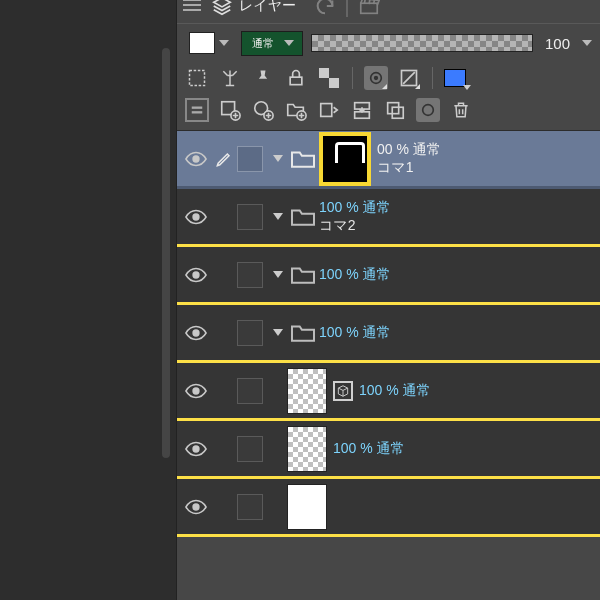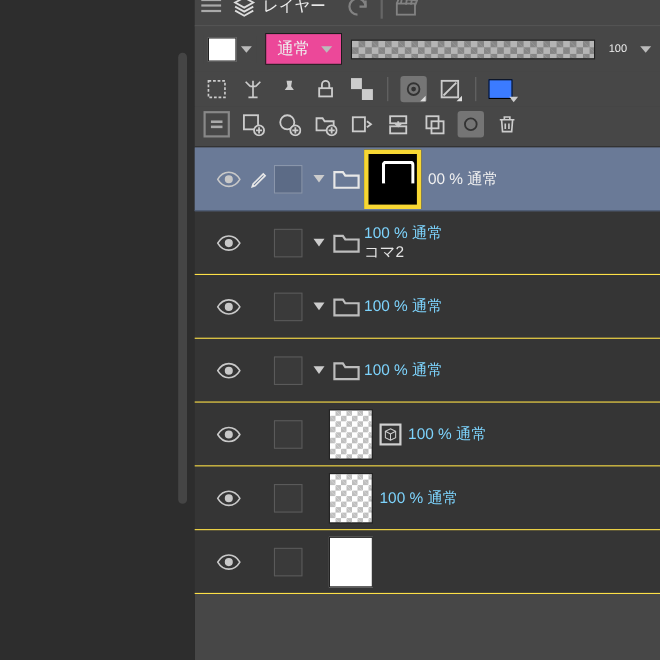--- a/index.html
+++ b/index.html
@@ -64,44 +64,44 @@
     background: #474747;
   }
   .swatch-btn {
     display:flex; align-items:center; gap:4px;
     background:#474747; padding:2px 4px;
   }
   .swatch {
     width: 26px; height: 22px; background: #fff; border:1px solid #222;
   }
   .dd {
-    background: #ec4899;
+    background: #14532d;
     border: 1px solid #1d1d1d;
     color: #eee;
     padding: 4px 28px 4px 10px;
-    font-size: 15px;
+    font-size: 11px;
     position: relative;
   }
   .dd::after {
     content: "";
     position: absolute; right: 8px; top: 50%; transform: translateY(-50%);
     border-left: 5px solid transparent;
     border-right: 5px solid transparent;
     border-top: 6px solid #bbb;
   }
   .opacity-bar {
     flex: 1;
     height: 18px;
     background-image: linear-gradient(45deg,#868686 25%,transparent 25%,transparent 75%,#868686 75%),
                       linear-gradient(45deg,#868686 25%,#b5b5b5 25%,#b5b5b5 75%,#868686 75%);
     background-size: 12px 12px;
     background-position: 0 0, 6px 6px;
     border:1px solid #222;
   }
-  .opacity-val { color: #eee; font-size: 10px; padding: 0 4px; }
+  .opacity-val { color: #eee; font-size: 15px; padding: 0 4px; }
   .tri { width: 0; height:0; border-left:5px solid transparent;border-right:5px solid transparent;border-top:6px solid #bbb;}
   
   .tool-row {
     display: flex;
     align-items: center;
     padding: 4px 8px;
     gap: 9px;
     background: #474747;
   }
   .tool-ico {
@@ -117,22 +117,22 @@
     content: ""; position:absolute; bottom:1px; right:1px;
     border-left:5px solid transparent; border-bottom:5px solid #ddd;
   }
   .group-sep { width:1px; height:22px; background:#666; margin:0 2px; }
   
   .layer-list { background:#353535; }
   .layer-row {
     display:flex;
     align-items:center;
     height: 58px;
-    border-bottom: 1px solid #fde047;
-    padding-left: 16px;
+    border-bottom: 3px solid #fde047;
+    padding-left: 4px;
   }
   .layer-row.sel { background:#6a7a97; border-bottom-color:#4d5a72; }
   .eye {
     width: 30px; display:flex; justify-content:center; cursor:pointer;
   }
   .eye svg { width:22px; height:16px; }
   .dragh { width: 26px; display:flex; justify-content:center; cursor:pointer; }
   .dragh.pen svg { width:20px; height:20px; }
   .mask-slot { width: 26px; height:26px; border:1px solid #5a5a5a; background:#3a3a3a; margin-right:6px; }
   .layer-row.sel .mask-slot { border-color:#8a96ab; background:#5c6b86; }
@@ -337,20 +337,21 @@
           <div class="folder-ico">
             <svg width="28" height="22" viewBox="0 0 24 20" fill="none" stroke="#e8e8e8" stroke-width="1.8">
               <path d="M2 4h7l2 3h11v10H2z"></path>
             </svg>
           </div>
           <div class="thumb big"></div>
           <div class="ly-text">
             <div class="ly-meta">
               <span>00 % 通常</span>
             </div>
+            <div class="ly-name">コマ1</div>
           </div>
         </div>
         <div class="layer-row">
           <div class="eye">
             <svg viewBox="0 0 24 16" fill="none" stroke="#c8c8c8" stroke-width="1.6">
               <path d="M1 8c3-5 7-7 11-7s8 2 11 7c-3 5-7 7-11 7S4 13 1 8z"></path>
               <circle cx="12" cy="8" r="3.2" fill="#c8c8c8"></circle>
             </svg>
           </div>
           <div class="dragh"></div>

